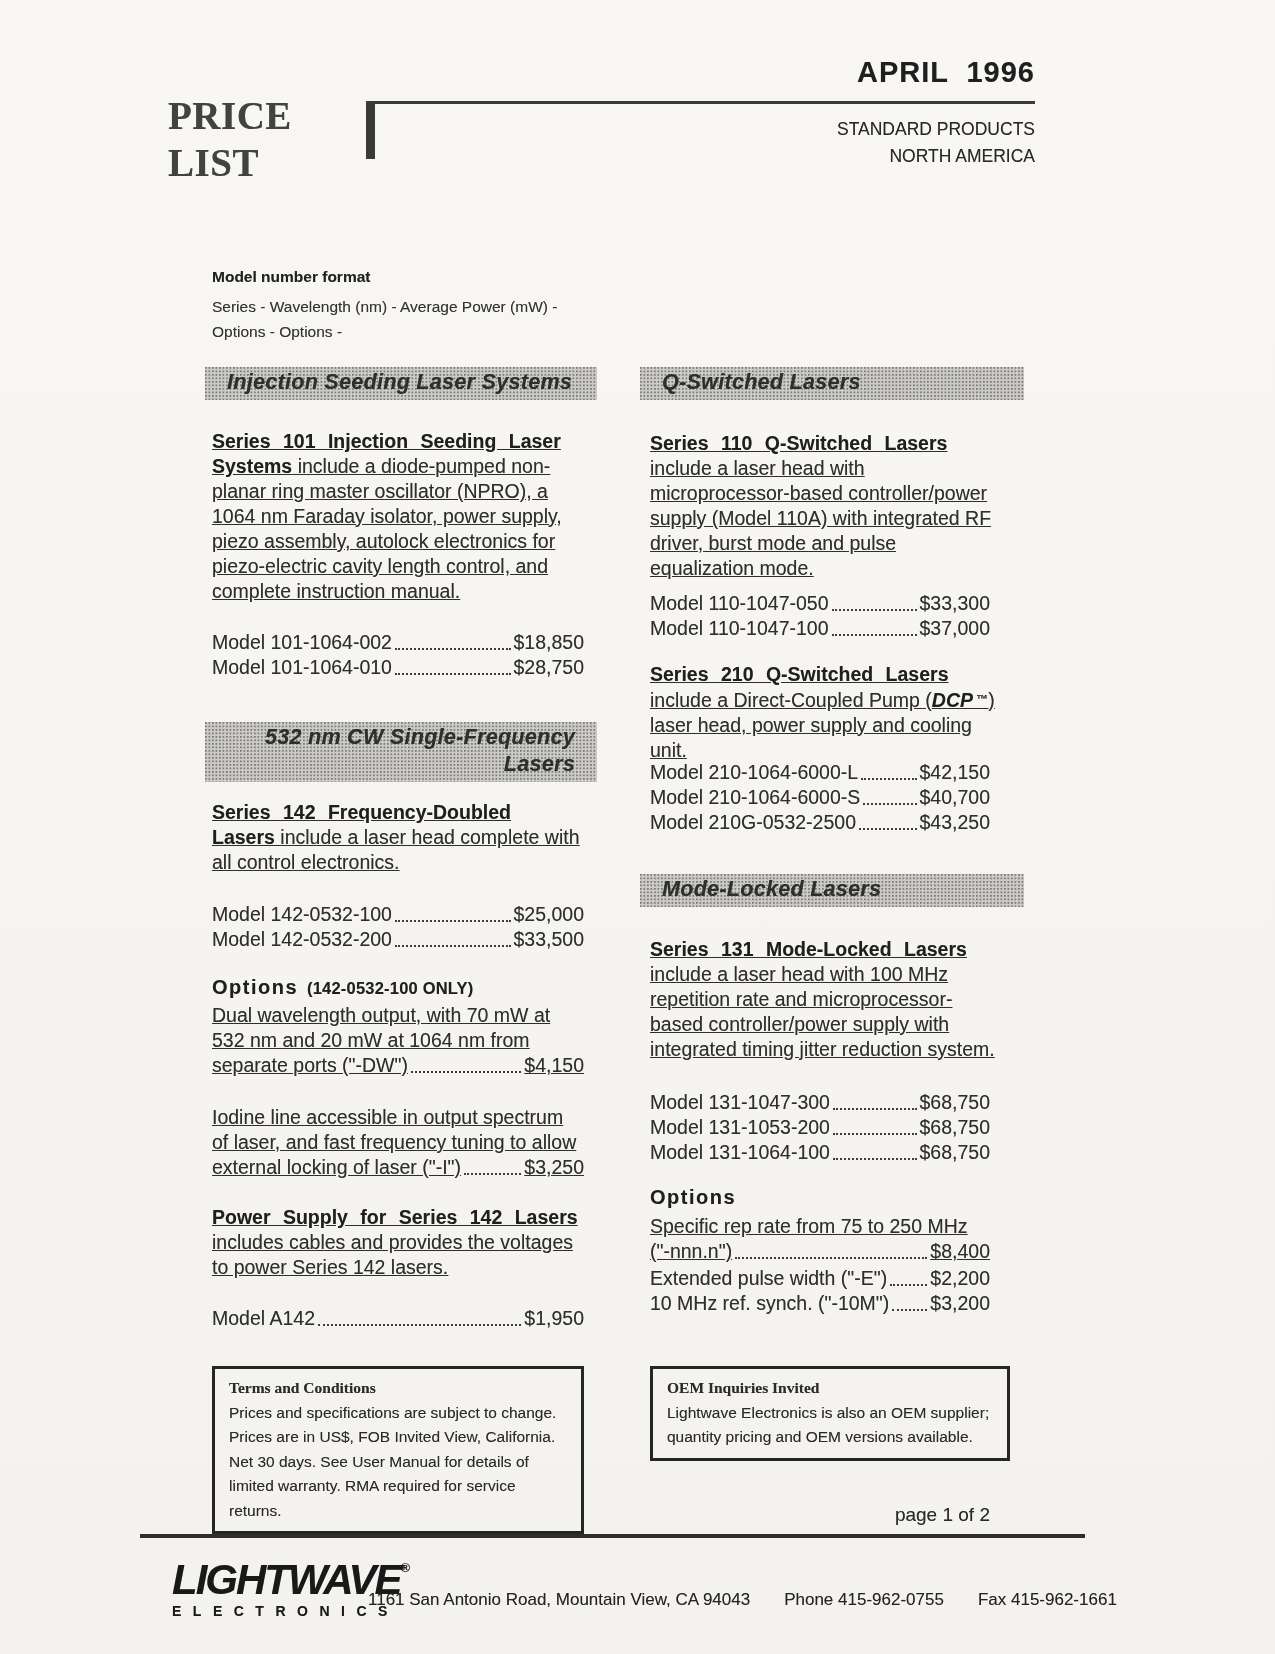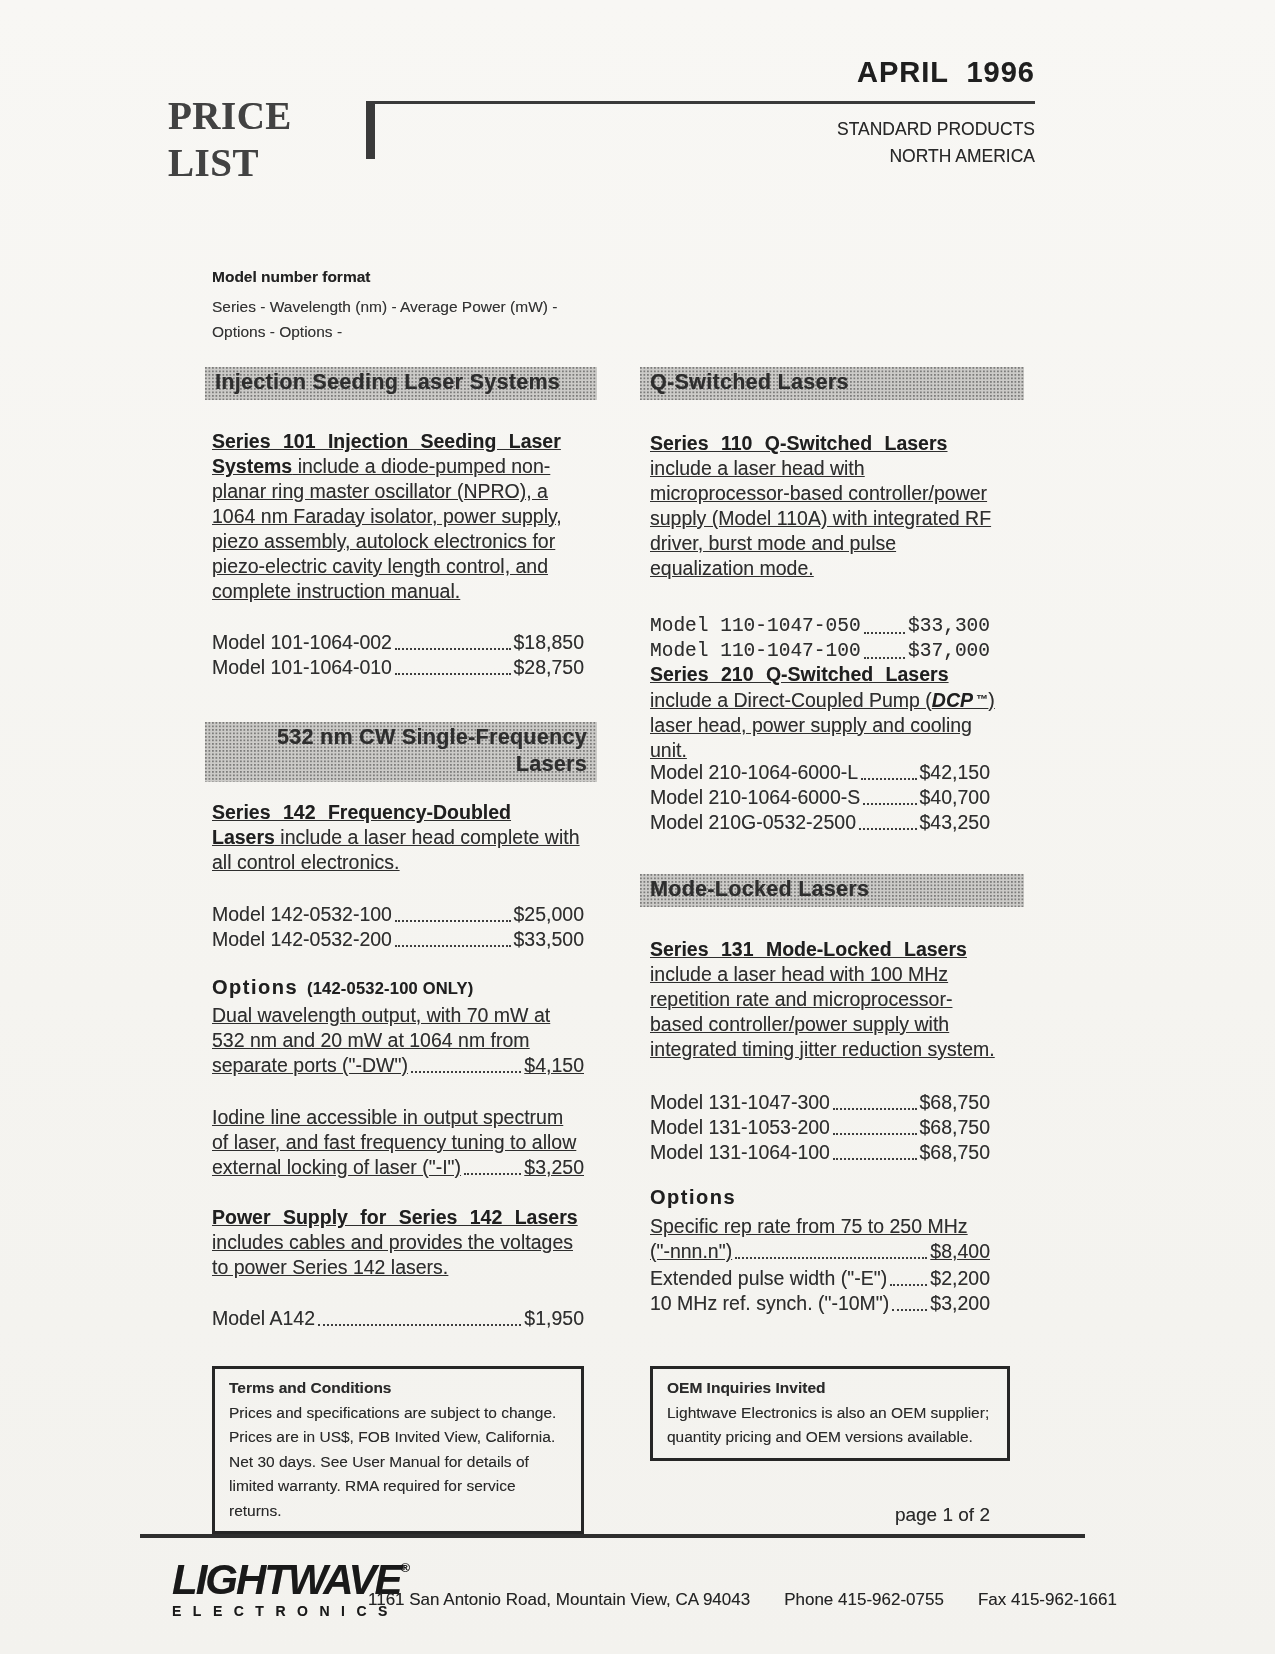--- a/index.html
+++ b/index.html
@@ -22,37 +22,38 @@
   
   .mf-title { font-weight:bold; font-size:15.5px; margin-bottom:8px; color:#222; }
   .mf-line { font-size:15.5px; line-height:25px; color:#333; }
 
   
   .bar {
     background-color:#cccbc8;
     background-image:radial-gradient(circle at 1px 1px, rgba(45,45,45,0.5) 0.9px, transparent 1.15px);
     background-size:3.5px 3.5px;
     color:#2e2e2e; font-weight:bold; font-size:21.5px; line-height:27px;
-    padding:2px 10px 4px; letter-spacing:0.3px;
+    padding:2px 22px 4px; letter-spacing:0.3px;
     text-shadow:0.4px 0.4px 0.6px rgba(0,0,0,0.35);
+    font-style:italic;
   }
 
   .para { font-size:19.5px; line-height:25px; color:#2e2e2e;text-decoration:underline; }
   .lead { font-weight:bold; color:#1f1f1f; word-spacing:7px; }
   .em { font-weight:bold; font-style:italic; color:#1f1f1f; }
   .tm { font-size:12px; font-weight:bold; vertical-align:4px; }
 
   .row { display:flex; align-items:flex-end; font-size:19.5px; line-height:25px; height:25px; white-space:nowrap; color:#2e2e2e; }
   .dots { flex:1 1 auto; min-width:16px; border-bottom:2.6px dotted #3e3e3e; margin:0 3px 5px 3px; }
 
   .opt-head { font-weight:bold; font-size:20px; letter-spacing:1.5px; color:#1f1f1f; }
   .opt-qual { font-weight:bold; font-size:16.5px; margin-left:9px; color:#1f1f1f; letter-spacing:0.2px; }
 
   .box { border:3px solid #262626; padding:7px 14px 8px; font-size:15.5px; line-height:24.5px; color:#2a2a2a; }
-  .box-title { font-weight:bold; }
+  .box-title { font-weight:bold;font-family:Liberation Serif, serif; }
 
   .page-ind { font-size:19px; text-align:right; color:#2a2a2a;margin-top:28px; }
 
   
   .rule { background:#2e2e2e; }
   .logo-main { font-style:italic; font-weight:bold; font-size:42px; letter-spacing:-2px; color:#191919; line-height:40px; }
   .logo-reg { font-size:13px; vertical-align:22px; letter-spacing:0; font-style:normal; }
   .logo-sub { font-weight:bold; font-size:14px; letter-spacing:11.5px; color:#191919; margin-top:3px; }
   .addr { font-size:17px; color:#242424; white-space:nowrap; }
   .addr .seg { margin-right:34px; }
@@ -164,21 +165,21 @@
     <div>Net 30 days.  See User Manual for details of</div>
     <div>limited warranty.  RMA required for service returns.</div>
   </div>
 
   <div class="abs bar" style="left:640px; top:367px; width:384px;">Q-Switched Lasers</div>
 
   <div class="abs para" style="left:650px; top:431px; width:352px;">
     <span class="lead">Series 110 Q-Switched Lasers</span><span> include a laser head with microprocessor-based controller/power supply (Model 110A) with integrated RF driver, burst mode and pulse equalization mode.</span>
   </div>
 
-  <div class="abs" style="left:650px; top:614px; width:340px;font-family:Liberation Mono, monospace;">
+  <div class="abs" style="left:650px; top:591px; width:340px;">
     <div class="row">
       <span>Model 110-1047-050</span>
       <span class="dots"></span>
       <span>$33,300</span>
     </div>
     <div class="row">
       <span>Model 110-1047-100</span>
       <span class="dots"></span>
       <span>$37,000</span>
     </div>

